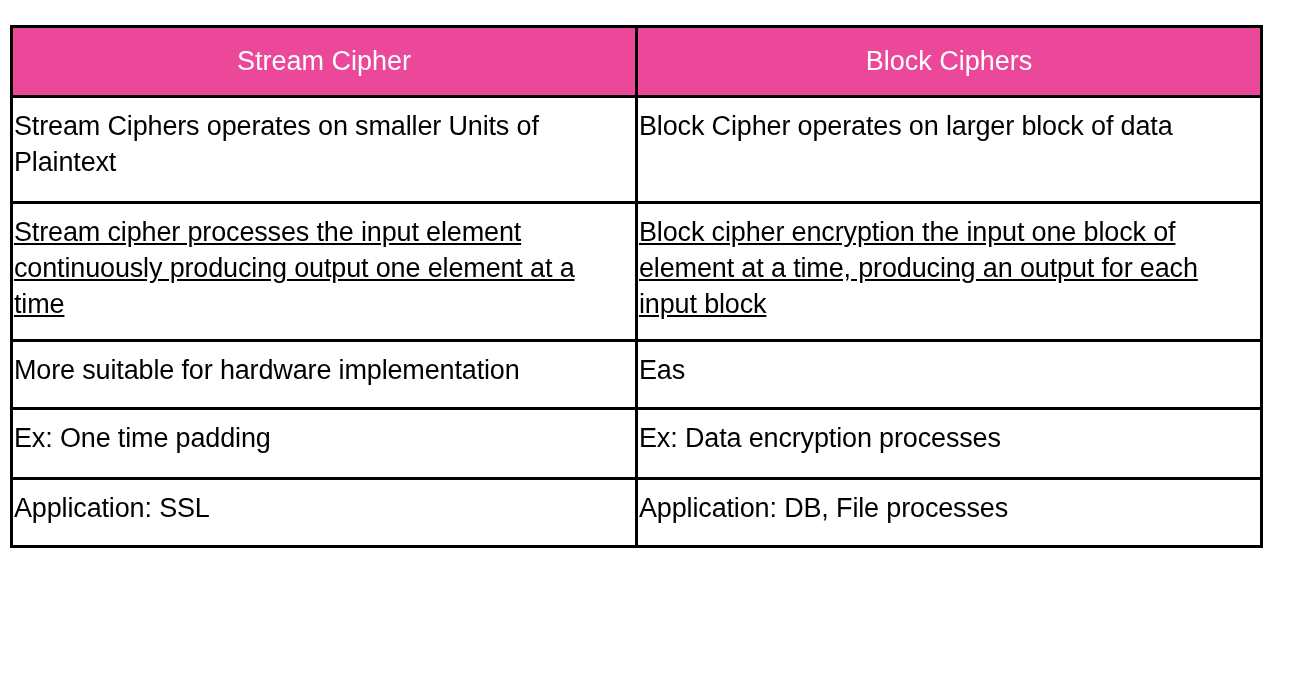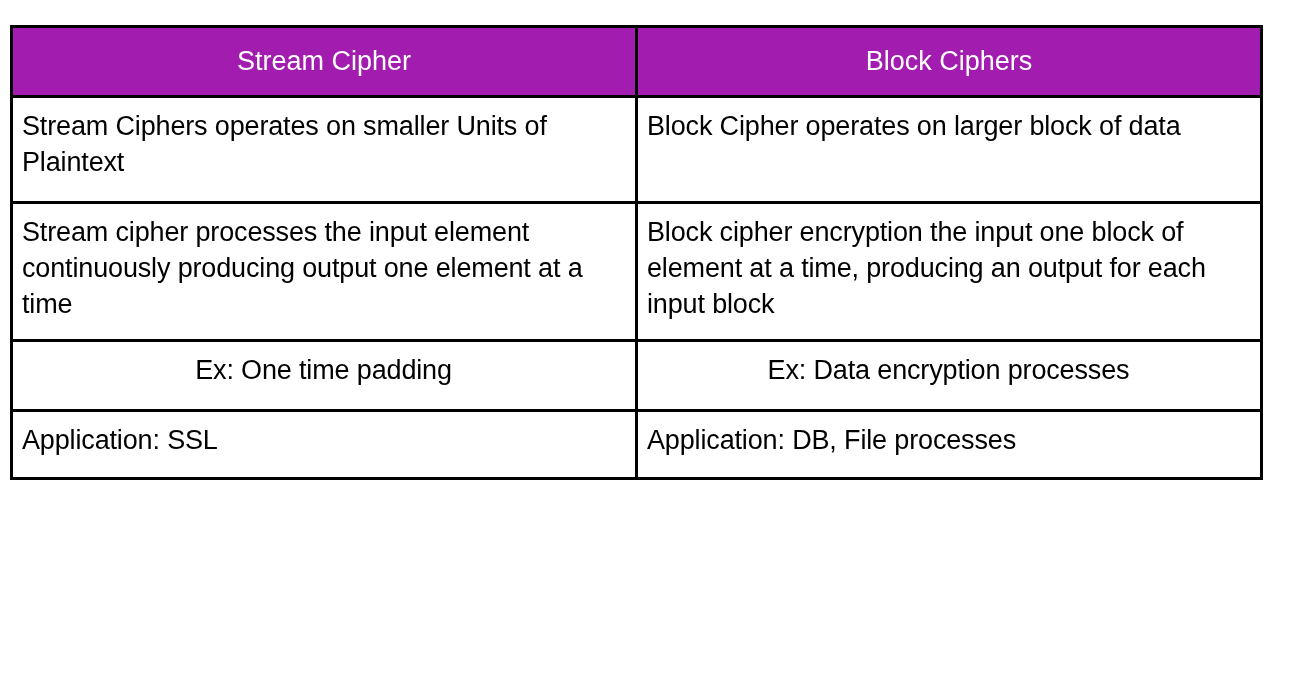--- a/index.html
+++ b/index.html
@@ -32,46 +32,46 @@
   .comparison-table col.col-left  { width: 625px; }
   .comparison-table col.col-right { width: 625px; }
 
   .comparison-table th,
   .comparison-table td {
     border: 3px solid #000000;
     vertical-align: top;
     padding: 0;
   }
   .comparison-table thead th {
-    background: #a21caf;
+    background: #ec4899;
     color: #ffffff;
     text-align: center;
     font-weight: normal;
     font-size: 27px;
     line-height: 1.25;
     height: 67px;
     padding: 0 10px;
     vertical-align: middle;
   }
   .cell-text {
     display: block;
     font-size: 27px;
     line-height: 36px;
     color: #000000;
-    padding: 10px 10px 10px 9px;
+    padding: 10px 10px 10px 1px;
     white-space: pre-line;
     letter-spacing: -0.15px;
   }
   
   tr.r1 td { height: 103px; }
   tr.r2 td { height: 70px; }
-  tr.r3 td { height: 135px; }
+  tr.r3 td { height: 135px; text-decoration: underline; }
   tr.r4 td { height: 65px; }
   tr.r5 td { height: 65px; }
-  tr.r6 td { height: 67px; text-align: center; }
+  tr.r6 td { height: 67px; }
   tr.r7 td { height: 65px; }
 </style>
 </head>
 <body>
 
 <div class="page">
 
   <table class="comparison-table">
     <colgroup>
       <col class="col-left">
@@ -98,20 +98,28 @@
       <tr class="r3">
         <td>
           <span class="cell-text">Stream cipher processes the input element continuously producing output one element at a time</span>
         </td>
         <td>
           <span class="cell-text">Block cipher encryption the input one block of element at a time, producing an output for each input block</span>
         </td>
       </tr>
 
 
+      <tr class="r5">
+        <td>
+          <span class="cell-text">More suitable for hardware implementation</span>
+        </td>
+        <td>
+          <span class="cell-text">Eas</span>
+        </td>
+      </tr>
 
       <tr class="r6">
         <td>
           <span class="cell-text">Ex: One time padding</span>
         </td>
         <td>
           <span class="cell-text">Ex: Data encryption processes</span>
         </td>
       </tr>
 

